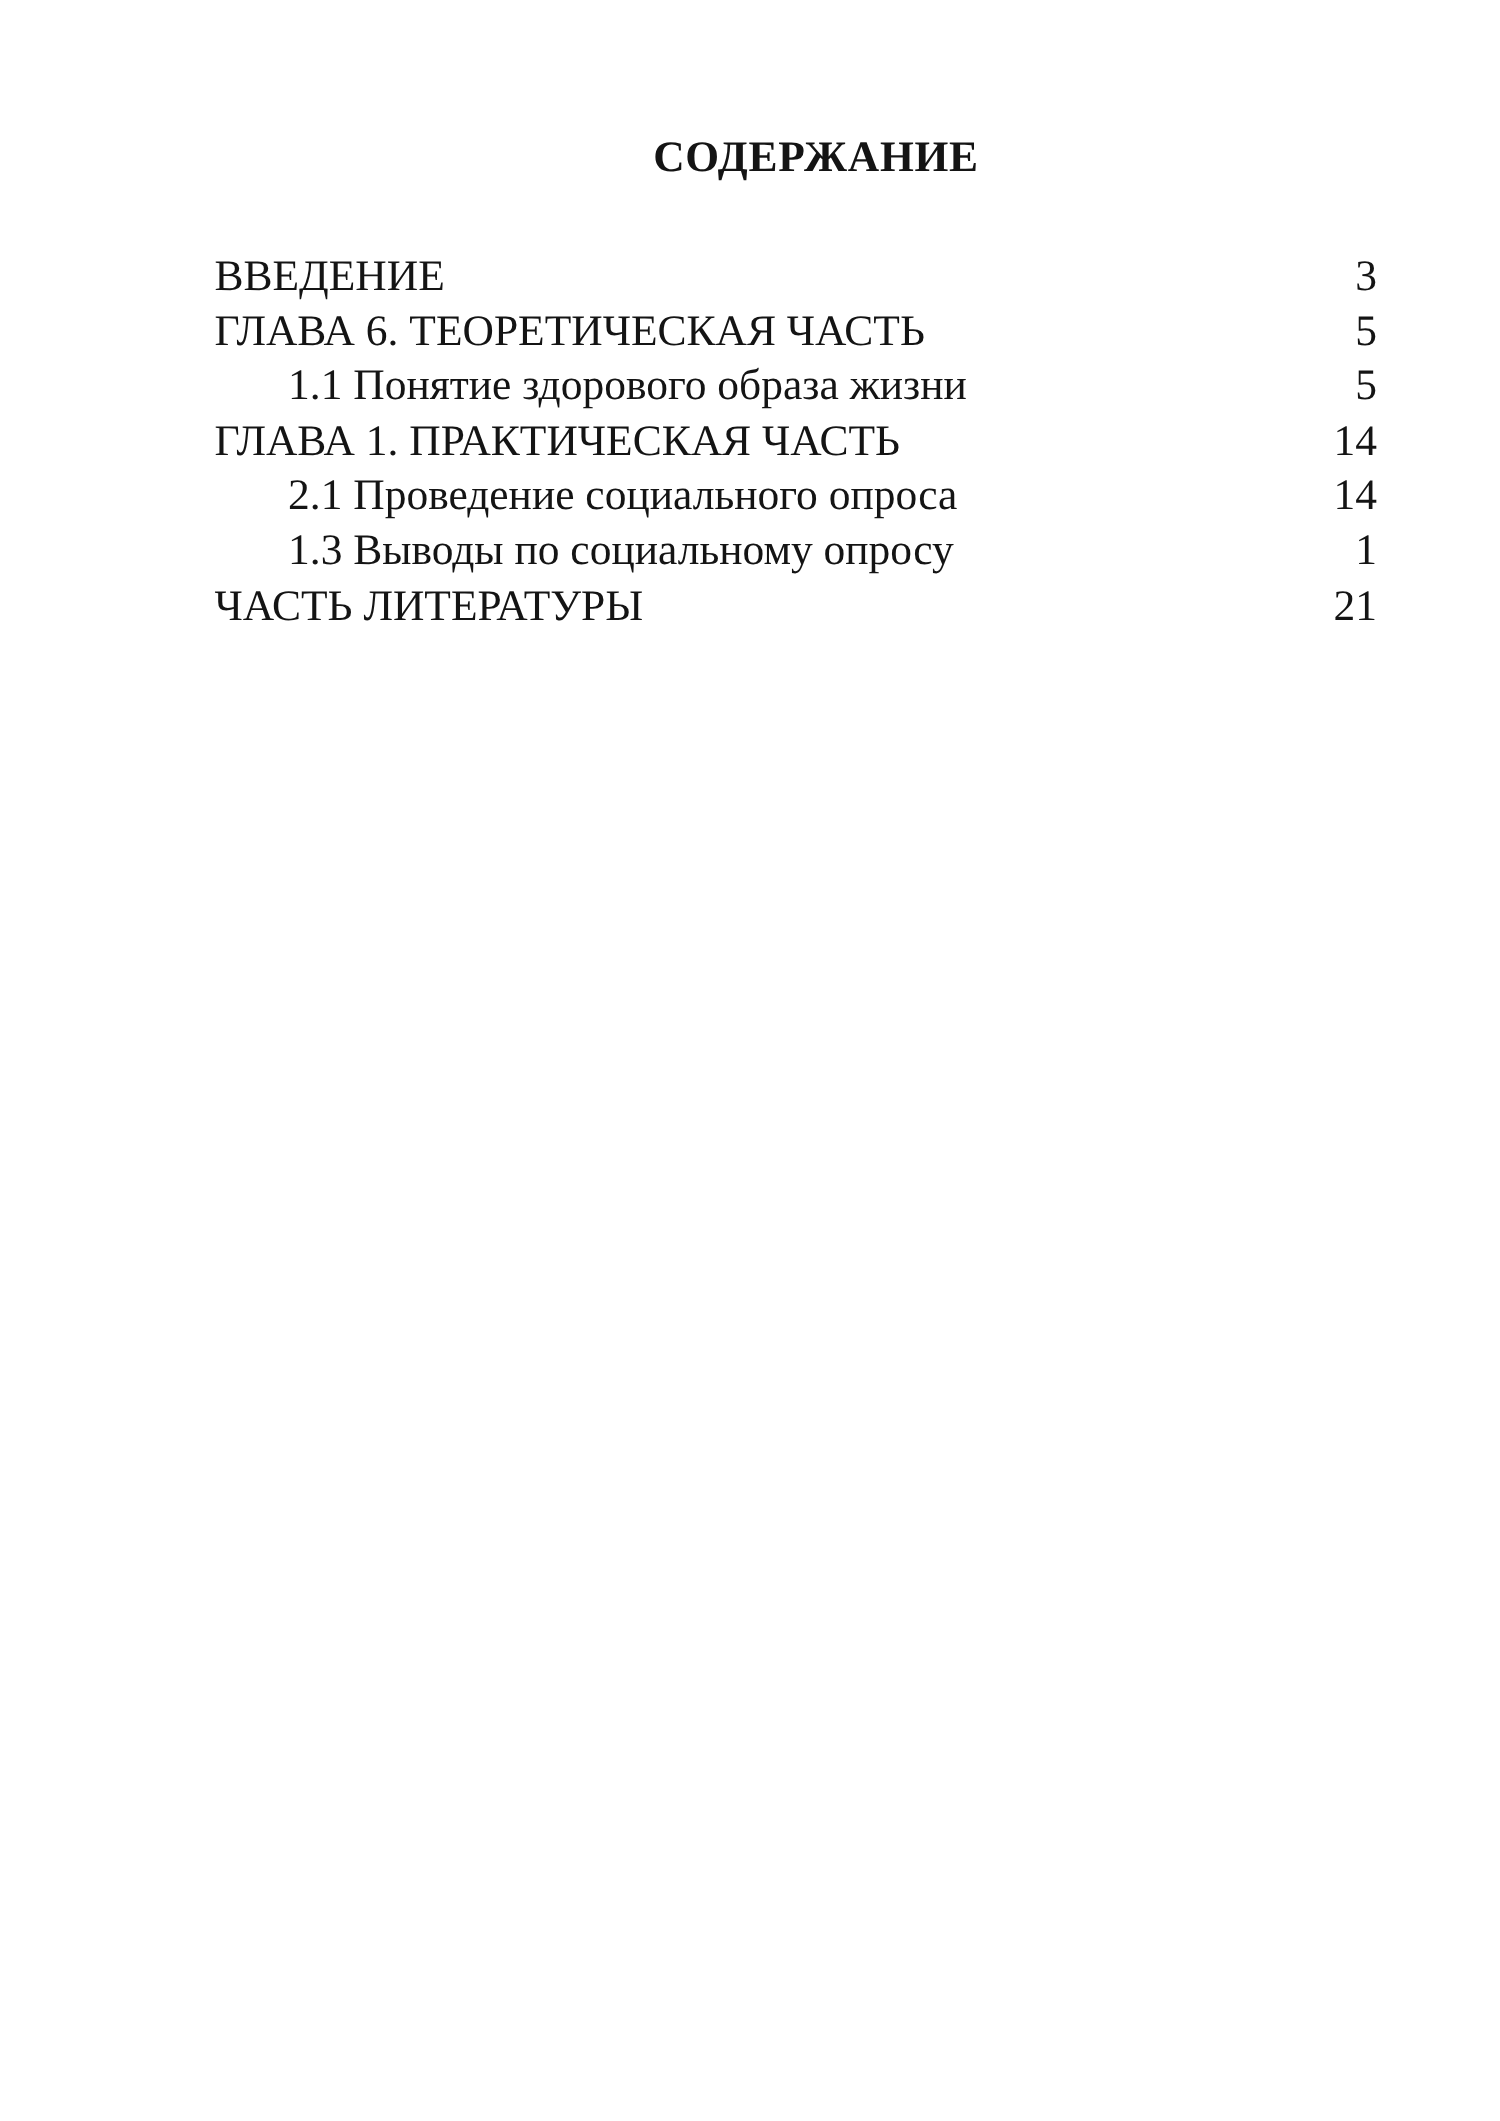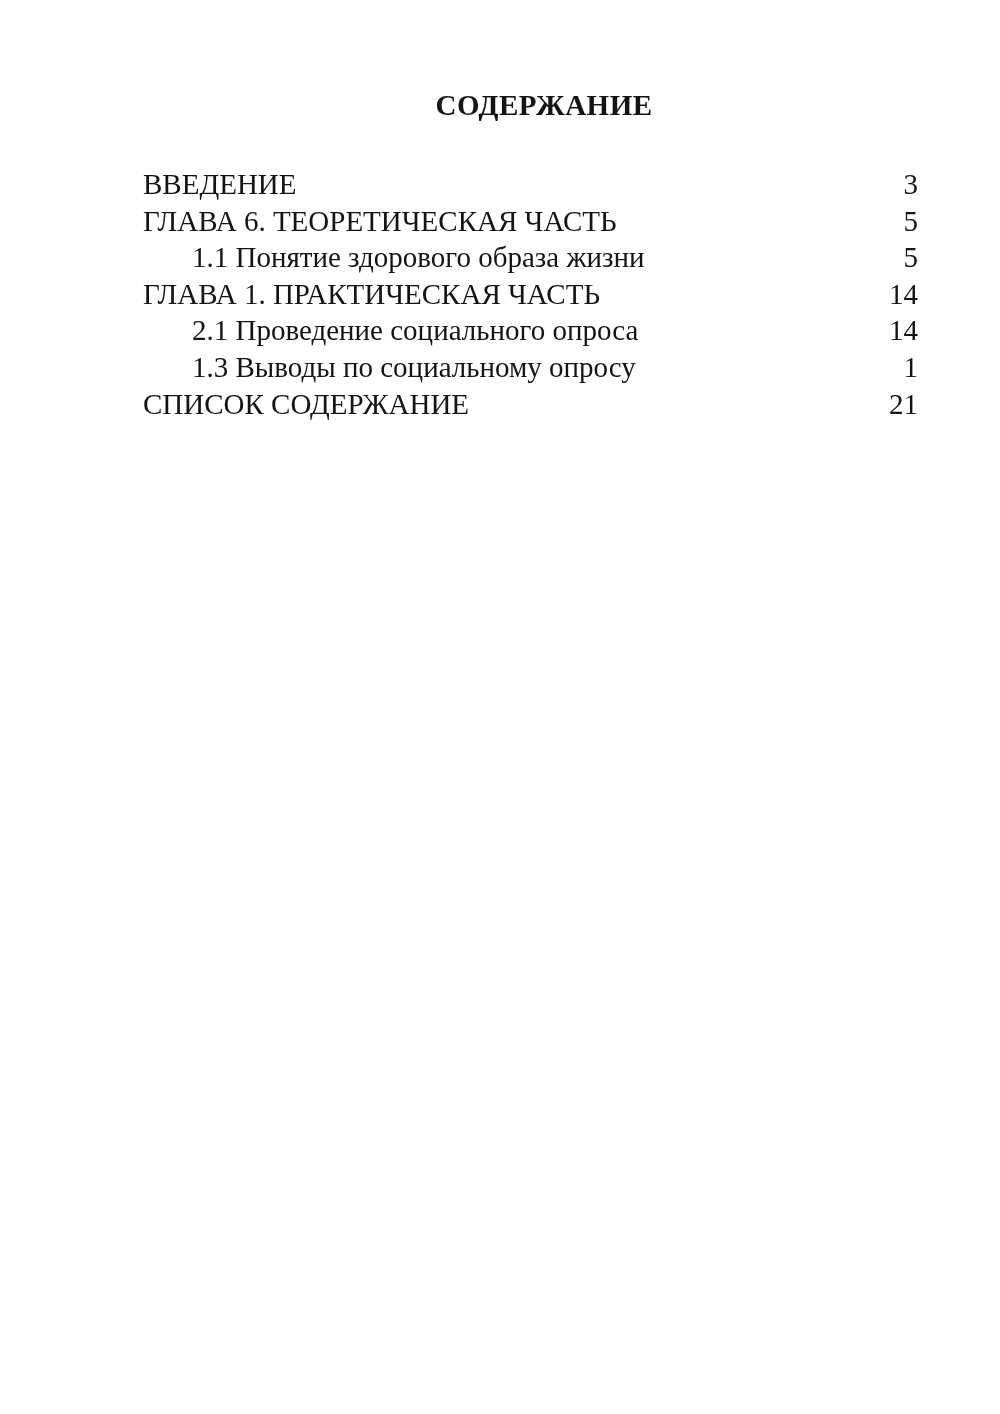--- a/index.html
+++ b/index.html
@@ -99,20 +99,20 @@
     <span class="toc-page">14</span>
   </div>
 
   <div class="toc-row level-1">
     <span class="toc-label">1.3 Выводы по социальному опросу</span>
     <span class="toc-page">1</span>
   </div>
 
 
   <div class="toc-row level-0">
-    <span class="toc-label">СПИСОК СОДЕРЖАНИЕ</span>
+    <span class="toc-label">ЧАСТЬ ЛИТЕРАТУРЫ</span>
     <span class="toc-page">21</span>
   </div>
 </div>
 
   <div class="footer-page-number">2</div>
 
 </div>
 
 </body></html>

